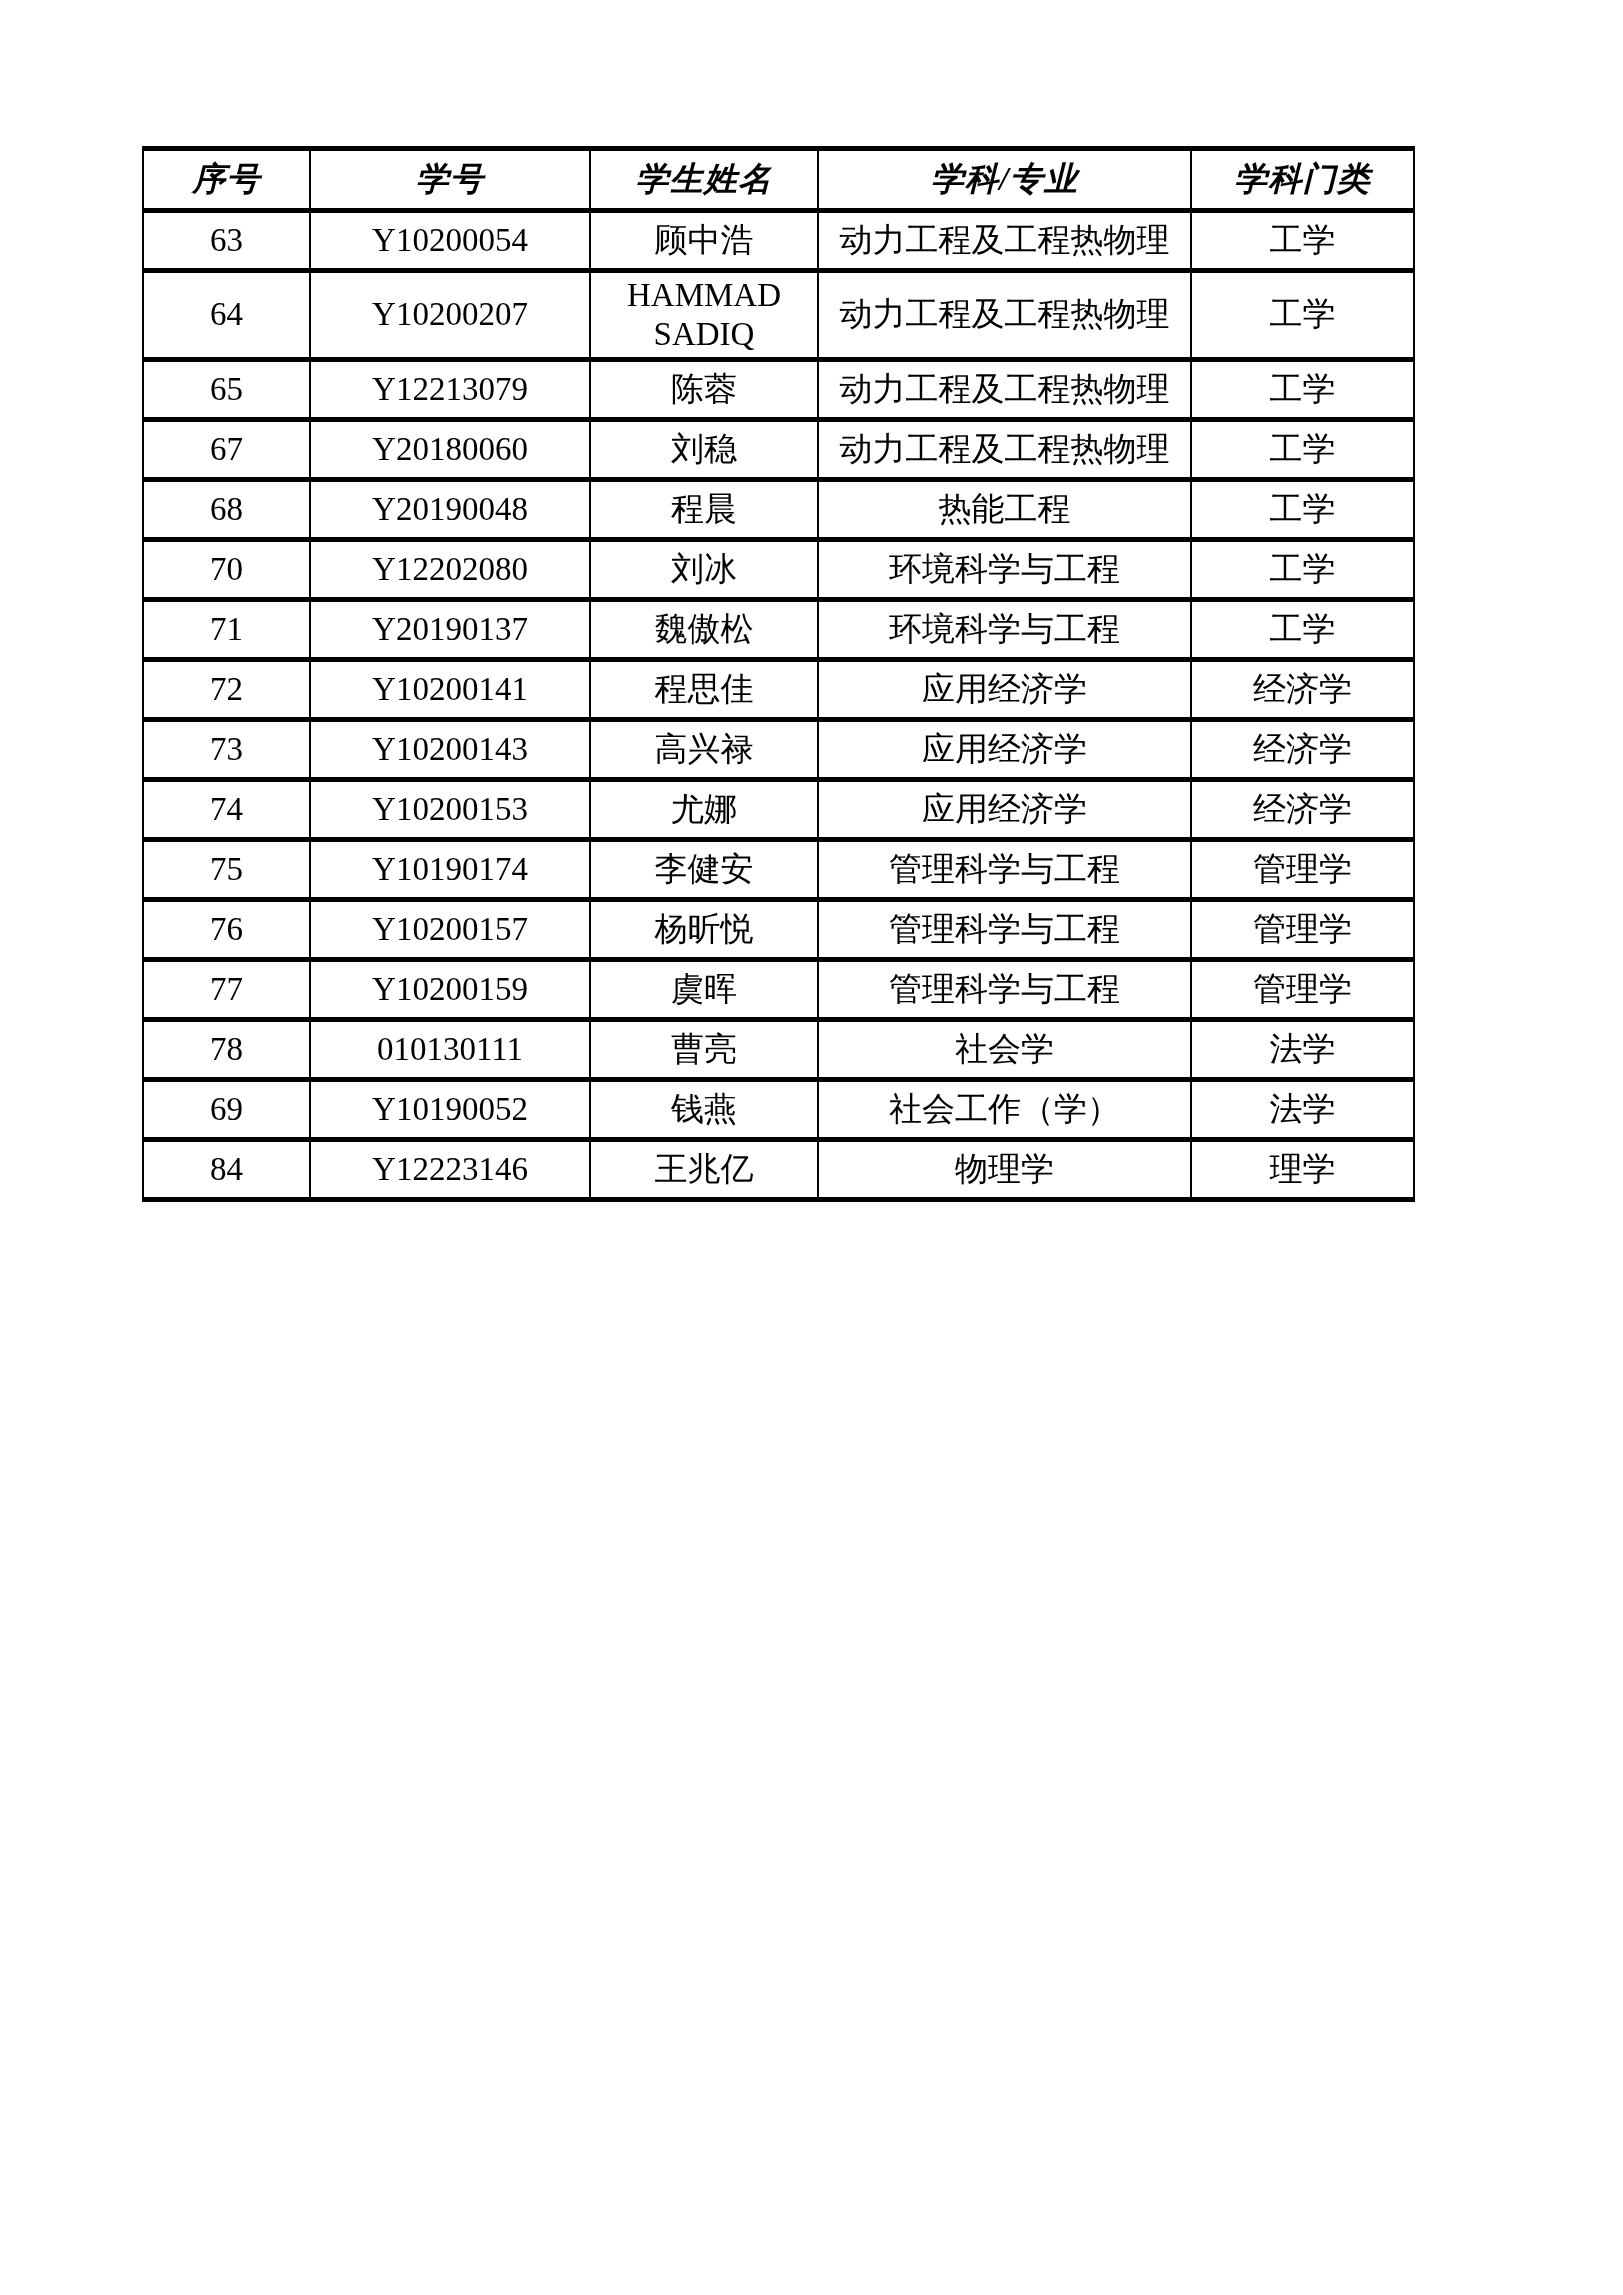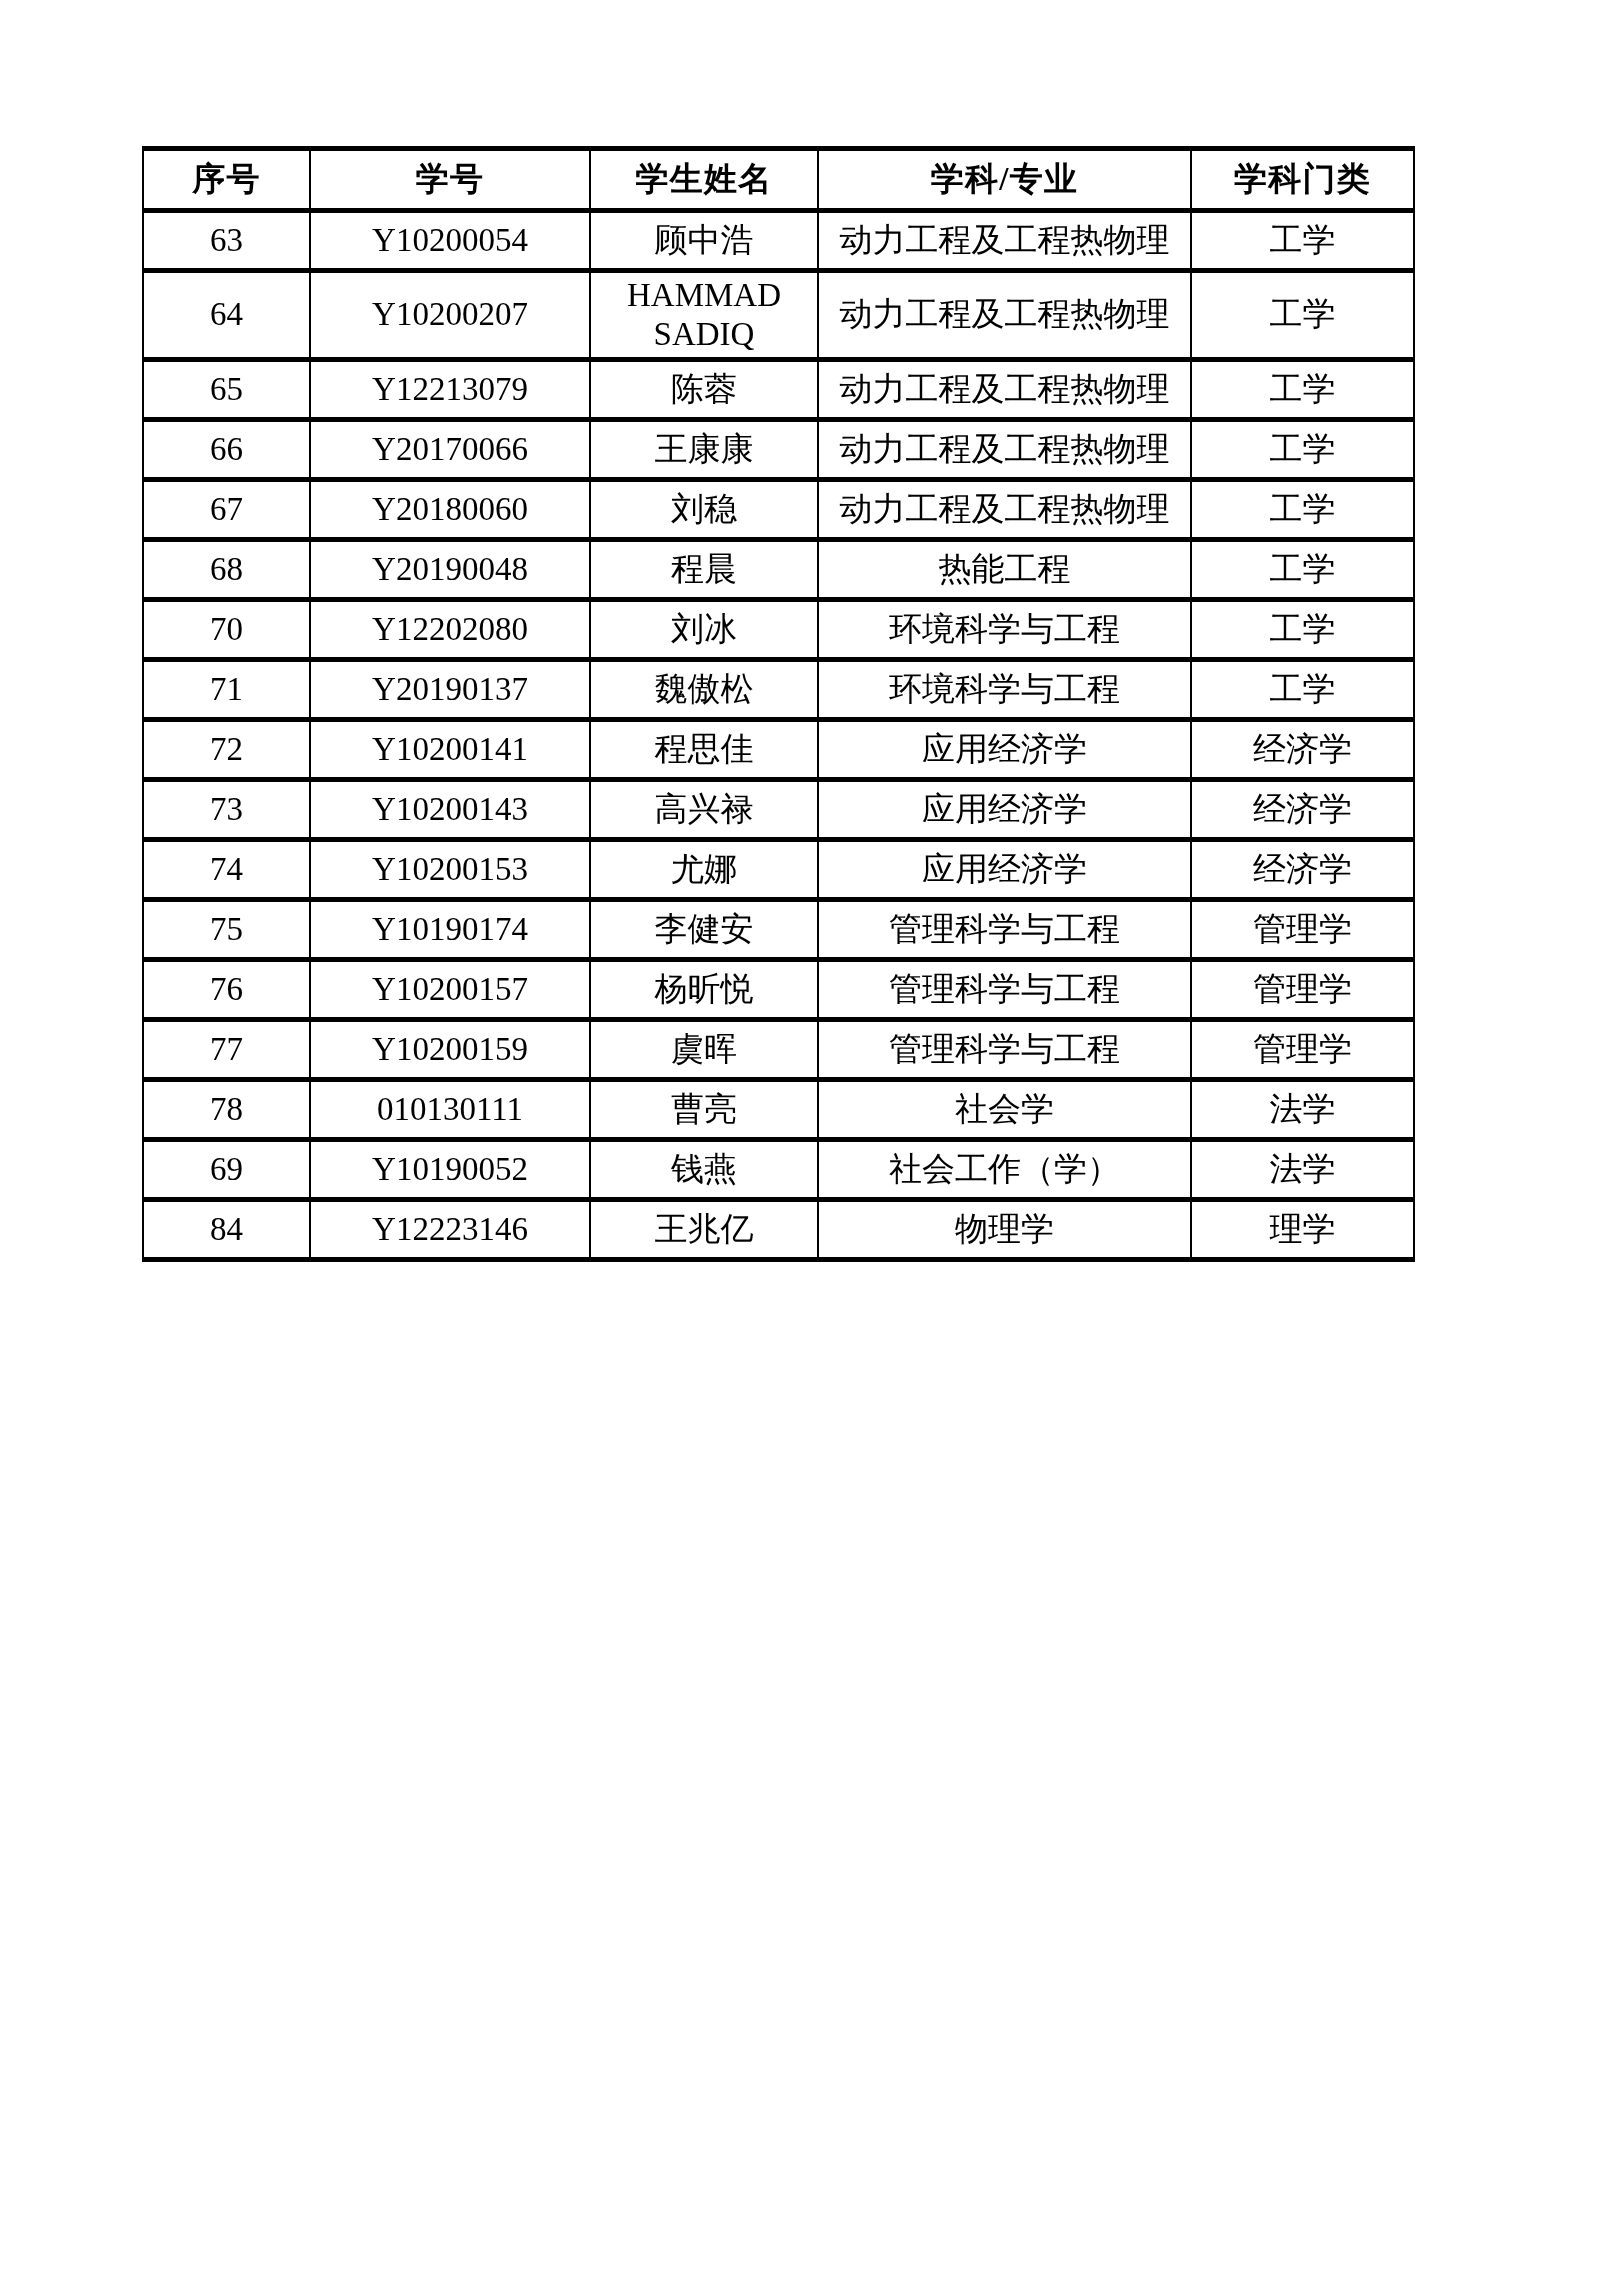--- a/index.html
+++ b/index.html
@@ -42,20 +42,21 @@
     vertical-align: middle;
     background: #ffffff;
   }
   thead tr { height: 62px; }
   tbody tr { height: 60px; }
 
   table.roster th {
     font-weight: 700;
     font-size: 33px;
     letter-spacing: 1.3px;
+    font-style: italic;
   }
 </style>
 </head>
 <body>
 
 <div class="page">
   <table class="roster">
     <colgroup>
       <col class="c-index">
       <col class="c-id">
@@ -84,27 +85,20 @@
           <td>64</td>
           <td>Y10200207</td>
           <td>HAMMAD SADIQ</td>
           <td>动力工程及工程热物理</td>
           <td>工学</td>
         </tr>
         <tr>
           <td>65</td>
           <td>Y12213079</td>
           <td>陈蓉</td>
-          <td>动力工程及工程热物理</td>
-          <td>工学</td>
-        </tr>
-        <tr>
-          <td>66</td>
-          <td>Y20170066</td>
-          <td>王康康</td>
           <td>动力工程及工程热物理</td>
           <td>工学</td>
         </tr>
         <tr>
           <td>67</td>
           <td>Y20180060</td>
           <td>刘稳</td>
           <td>动力工程及工程热物理</td>
           <td>工学</td>
         </tr>

